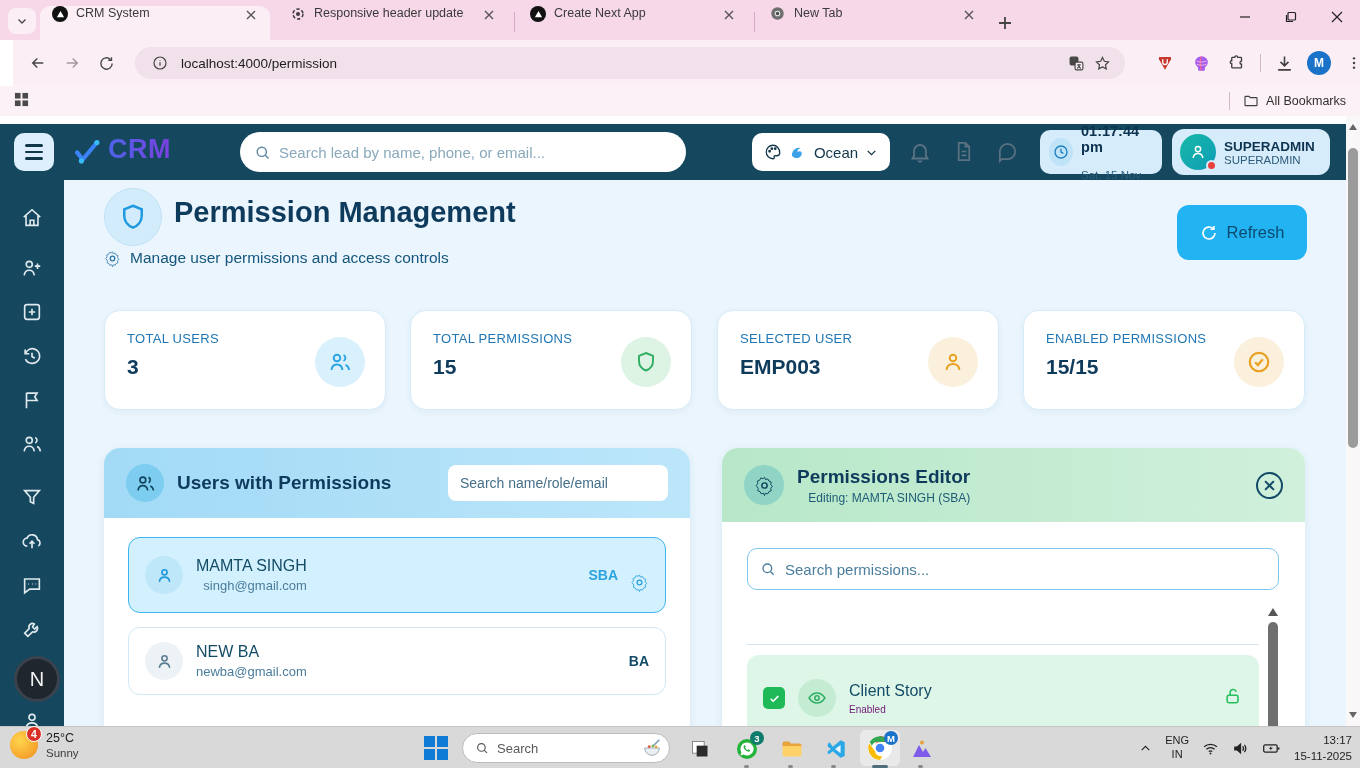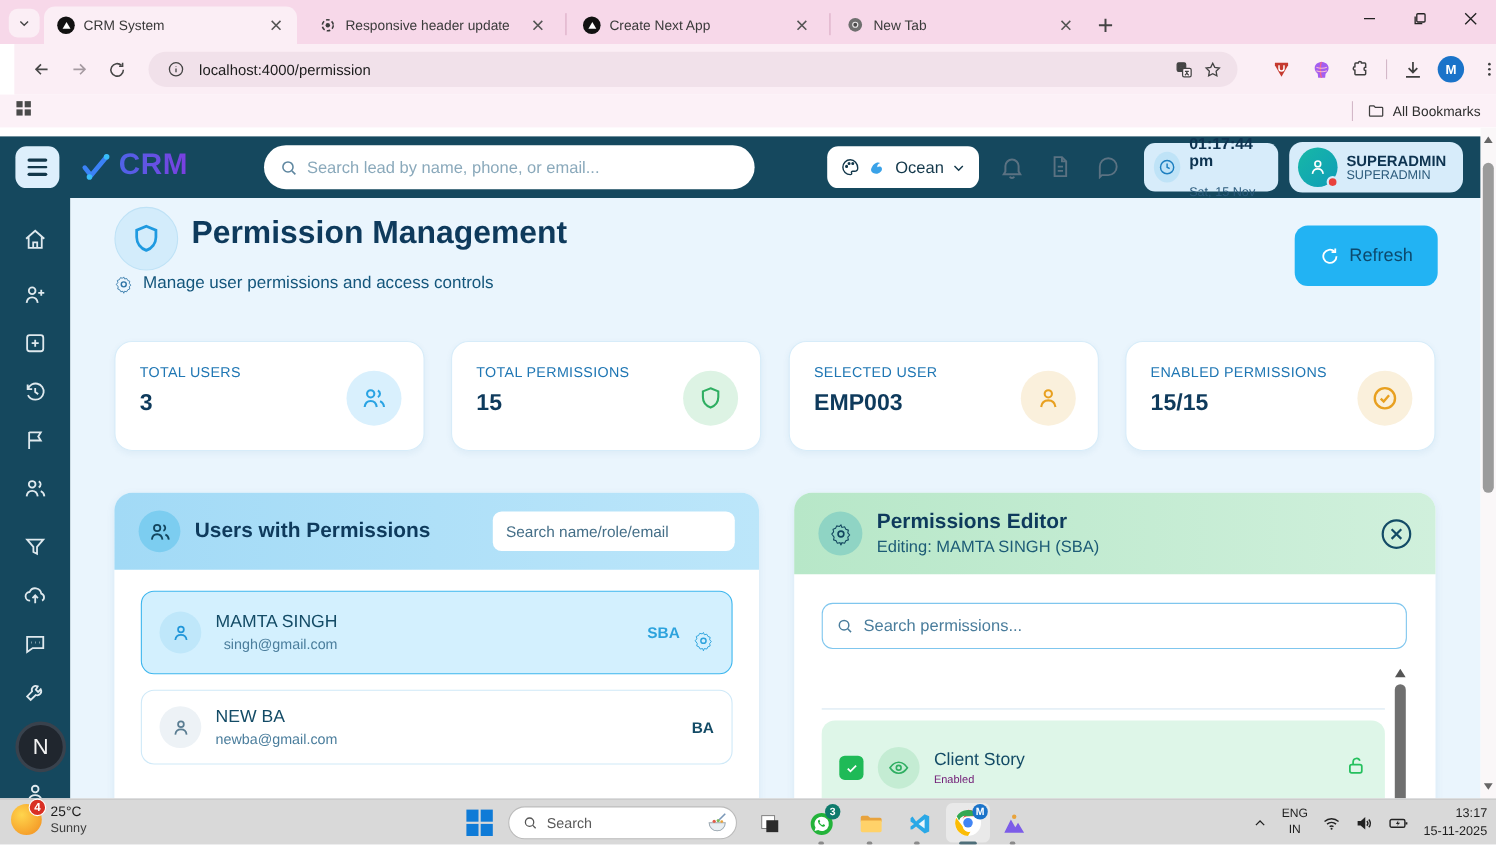--- a/index.html
+++ b/index.html
@@ -3,21 +3,21 @@
 <meta charset="utf-8">
 <style>
   * { margin:0; padding:0; box-sizing:border-box; }
   html,body { width:1360px; height:768px; overflow:hidden; }
   body { font-family:"Liberation Sans", sans-serif; }
   #screen { position:relative; width:1360px; height:768px; background:#fff; overflow:hidden; }
 
   
   .tabstrip { position:absolute; top:0; left:0; width:1360px; height:40px; background:#f7d8e9; display:flex; align-items:flex-end; }
   .tab-chevron { position:absolute; left:8px; top:8px; width:28px; height:26px; border-radius:8px; background:#fbeef5; display:flex; align-items:center; justify-content:center; color:#444; }
-  .tab { position:absolute; top:6px; height:34px; width:230px; display:flex; align-items:center; gap:8px; padding:0 10px 0 12px; font-size:12.5px; color:#3a3a3a; }
+  .tab { position:absolute; top:6px; height:34px; width:230px; display:flex; gap:8px; padding:0 10px 0 12px; font-size:12.5px; color:#3a3a3a; }
   .tab.active { background:#fbeef5; border-radius:10px 10px 0 0; }
   .tab .tab-title { flex:1; white-space:nowrap; overflow:hidden; text-overflow:ellipsis; }
   .tab .tab-close { width:18px; height:18px; border-radius:50%; display:flex; align-items:center; justify-content:center; color:#555; }
   .tab-sep { position:absolute; top:12px; width:1px; height:20px; background:#d9a9c4; }
   .newtab-btn { position:absolute; left:992px; top:10px; width:26px; height:26px; display:flex; align-items:center; justify-content:center; color:#444; }
   .win-controls { position:absolute; right:0; top:0; height:34px; display:flex; }
   .win-btn { width:46px; height:34px; display:flex; align-items:center; justify-content:center; color:#222; }
   .favicon { width:16px; height:16px; border-radius:50%; flex:0 0 16px; }
 
   .toolbar { position:absolute; top:40px; left:13px; width:1360px; height:46px; background:#fbeef5; display:flex; align-items:center; }
@@ -80,21 +80,21 @@
   .mini-search::placeholder { color:#456f88; }
   .user-item { position:absolute; left:24px; width:538px; border-radius:12px; display:flex; align-items:center; padding:0 16px; gap:13px; }
   .user-item.selected { background:#d3f0fe; border:1.5px solid #3db6ee;text-align:right; }
   .user-item.plain { background:#fff; border:1px solid #cfe9f8; }
   .ui-avatar { width:38px; height:38px; border-radius:50%; display:flex; align-items:center; justify-content:center; }
   .ui-name { font-size:16px; color:#134b66; }
   .ui-mail { font-size:13px; color:#4a7d9c; margin-top:3px; }
   .ui-role { margin-left:auto; font-size:14px; font-weight:bold; }
 
   .ep-header { height:74px; background:linear-gradient(90deg,#b7e7c8,#d0f0dc); border-radius:16px 16px 0 0; display:flex; align-items:center; padding:0 22px; gap:13px; }
-  .ep-sub { font-size:15px; color:#1c5b76; margin-top:3px; }
+  .ep-sub { font-size:12px; color:#1c5b76; margin-top:3px;text-align:right; }
   .ep-close { margin-left:auto; width:27px; height:27px; border-radius:50%; border:2px solid #134b66; color:#134b66; display:flex; align-items:center; justify-content:center; font-size:15px; }
   .perm-search { position:absolute; left:25px; top:100px; width:532px; height:42px; border:1.5px solid #7fc6ee; border-radius:10px; display:flex; align-items:center; padding:0 12px; gap:9px; color:#4a7d9c; }
   .perm-search input { border:none; outline:none; flex:1; font-size:15px; color:#2b5a74; background:transparent; font-family:"Liberation Sans",sans-serif; }
   .perm-search input::placeholder { color:#4a7d9c; }
   .group-hdr { position:absolute; left:25px; top:160px; display:flex; align-items:center; gap:10px; }
   .group-title { font-size:17px; font-weight:bold; color:#0e3a5c; }
   .group-div { position:absolute; left:25px; top:196px; width:512px; height:1px; background:#d6e7f2; }
   .perm-item { position:absolute; left:25px; top:207px; width:512px; height:86px; background:#def6e8; border-radius:12px; display:flex; align-items:center; padding:0 16px; gap:13px; }
   .perm-check { width:22px; height:22px; border-radius:5px; background:#1fba57; display:flex; align-items:center; justify-content:center; color:#fff; }
   .perm-name { font-size:16px; color:#134b66; }

